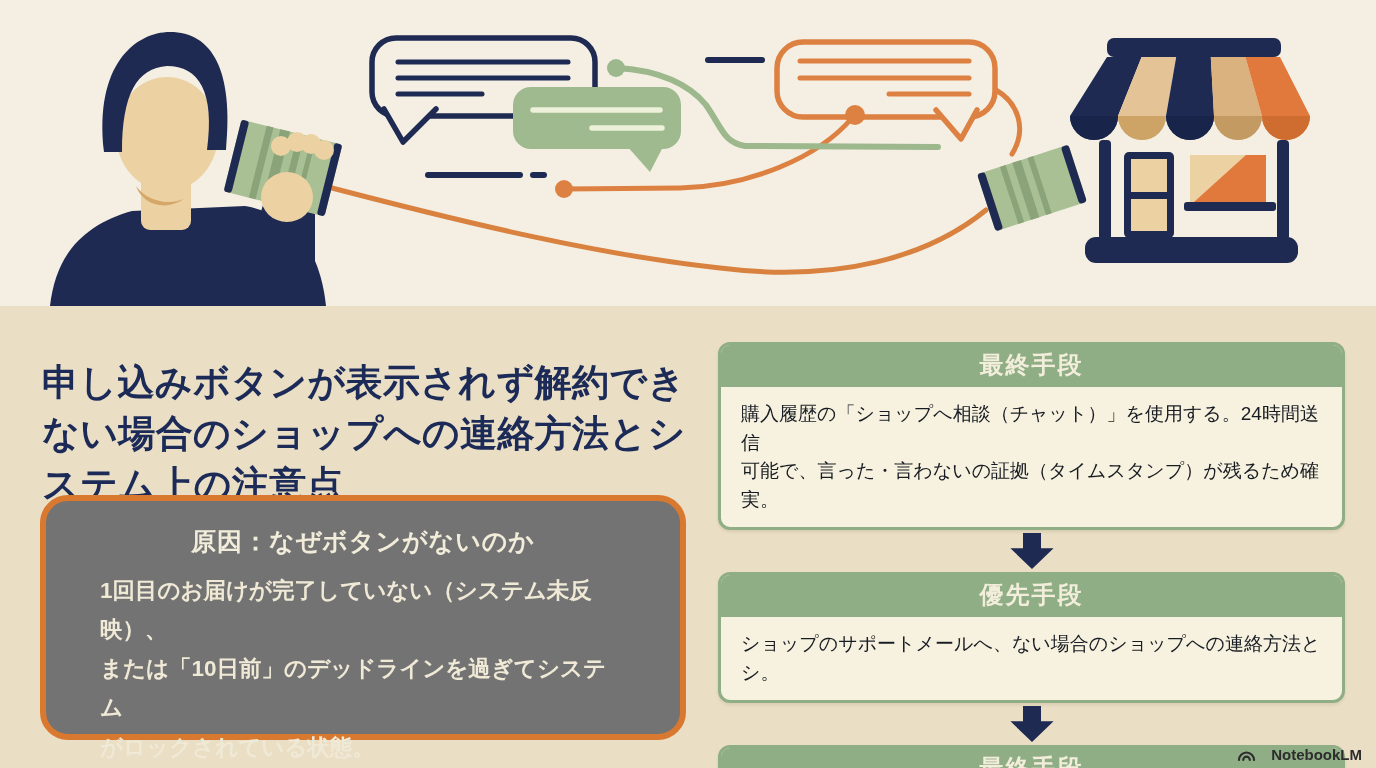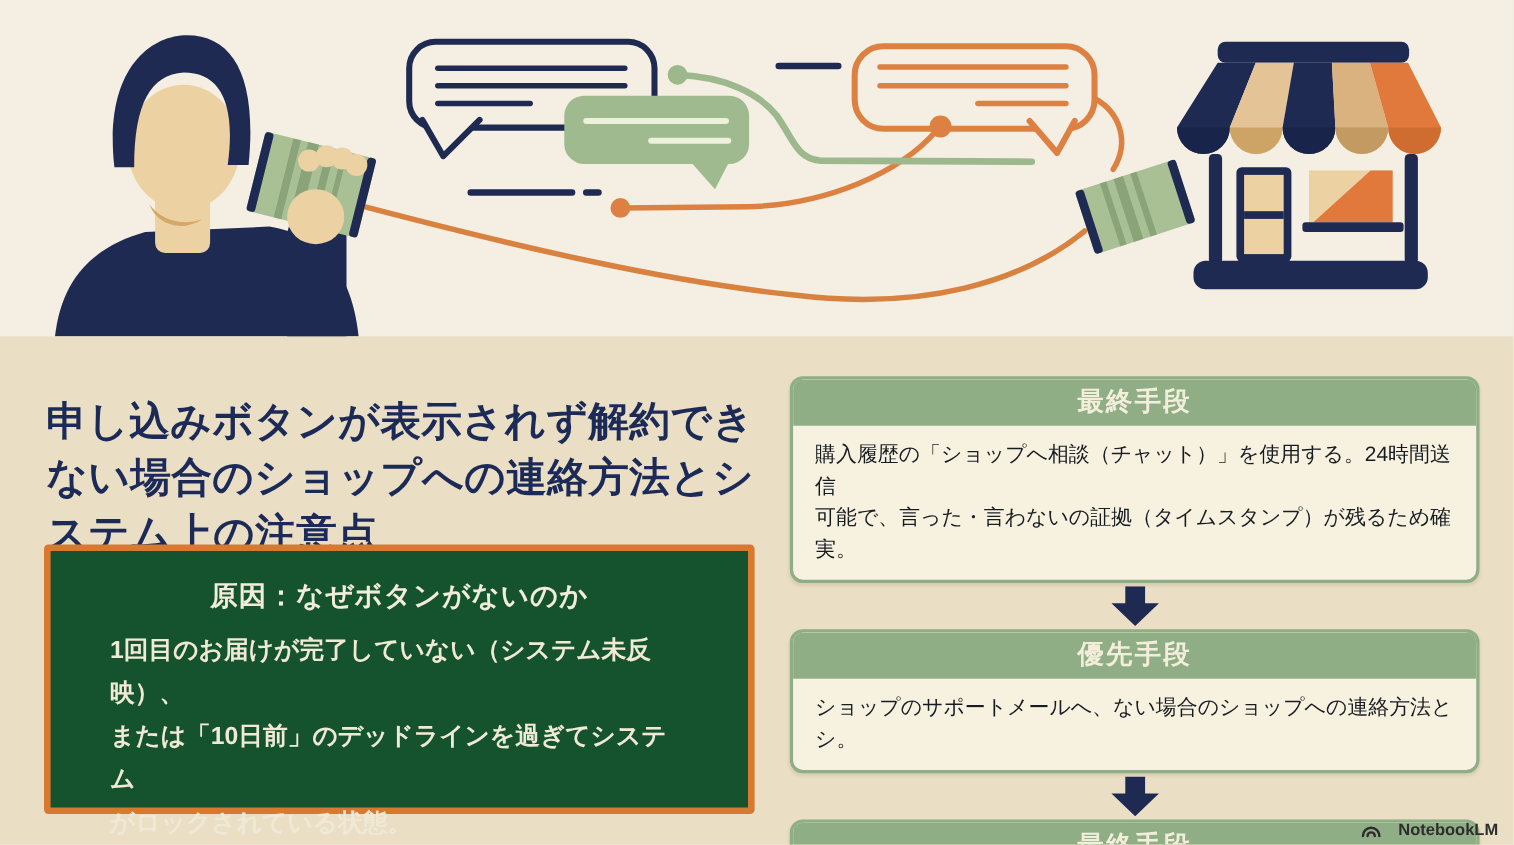--- a/index.html
+++ b/index.html
@@ -14,21 +14,21 @@
   .bottom-band{position:absolute;left:0;top:306px;width:1376px;height:462px;background:#eadec5;}
 
   .page-title{
     position:absolute;left:42px;top:26px;width:648px;
     font-size:37px;line-height:1.38;font-weight:800;color:#1b2a57;
     white-space:pre-line;letter-spacing:0.3px;
   }
 
   .cause-card{
     position:absolute;left:40px;top:189px;width:646px;height:245px;
-    box-sizing:border-box;background:#14532d;border:6px solid #d9782f;border-radius:4px;
+    box-sizing:border-box;background:#737373;border:6px solid #d9782f;border-radius:28px;
   }
   .cause-heading{
     margin-top:24px;text-align:center;
     font-size:25px;font-weight:700;color:#f2edda;letter-spacing:1px;
   }
   .cause-body{
     margin-top:13px;padding:0 54px;
     font-size:22.5px;line-height:1.74;font-weight:600;color:#efe9d6;
     white-space:pre-line;
   }

